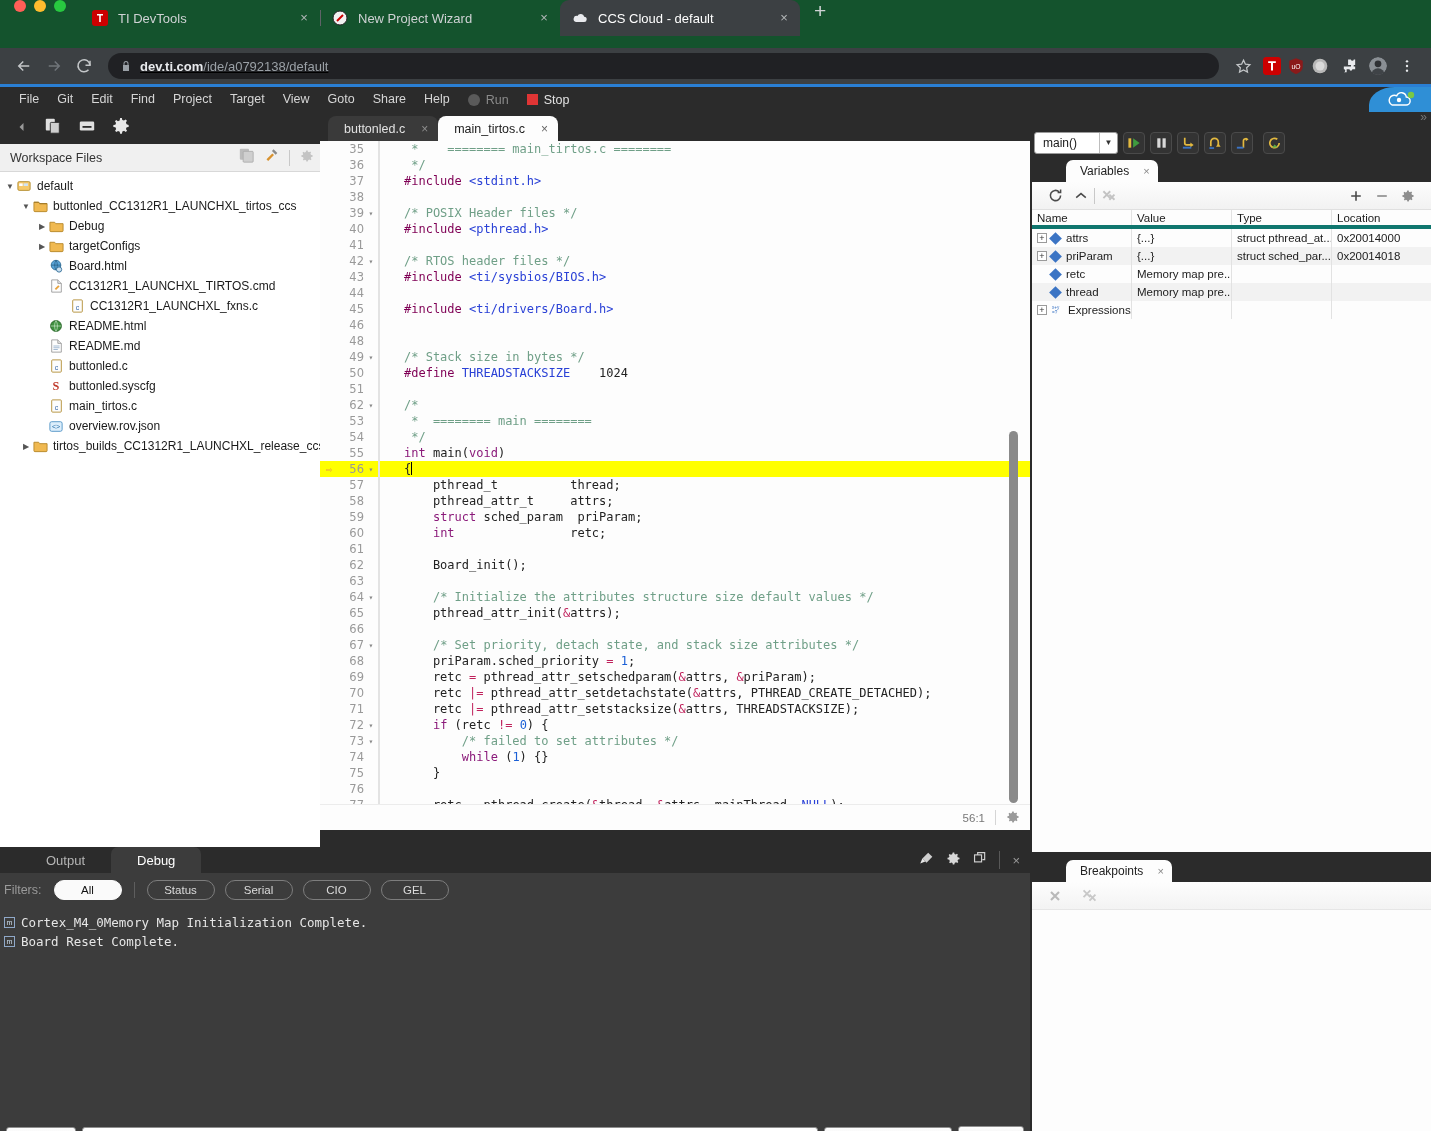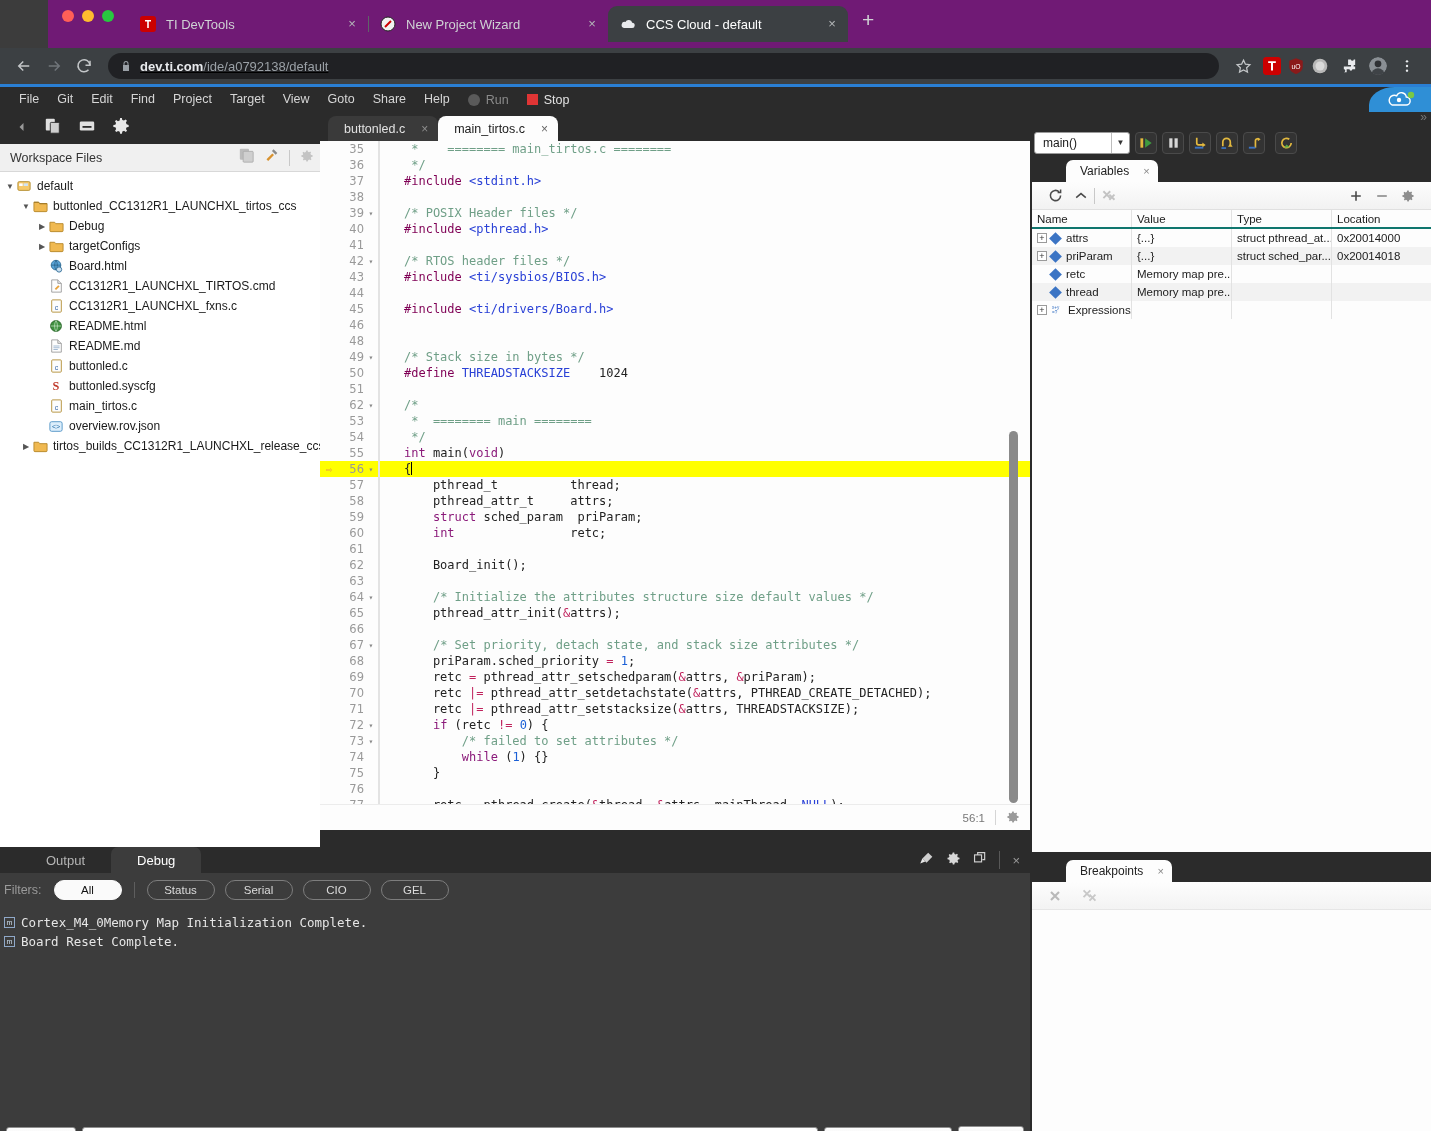--- a/index.html
+++ b/index.html
@@ -4,22 +4,22 @@
 <style>
   * { box-sizing: border-box; margin: 0; padding: 0; }
   html, body {
     width: 1431px; height: 1131px;
     font-family: "Liberation Sans", sans-serif;
     background: #3c3c3c; overflow: hidden;
   }
 
   
   .browser-tabstrip {
-    height: 48px; background: #701a75; position: relative;
-    display: flex; align-items: center; margin-left: 48px;
+    height: 48px; background: #14532d; position: relative;
+    display: flex; align-items: flex-start;
   }
   .traffic { display: flex; gap: 8px; padding: 0 14px 16px 14px; }
   .traffic span { width: 12px; height: 12px; border-radius: 50%; display: block; }
   .tl-red { background: #ff5f57; } .tl-yel { background: #febc2e; } .tl-grn { background: #28c840; }
 
   .btab {
     height: 36px; width: 240px; display: flex; align-items: center;
     padding: 0 8px 0 12px; position: relative; color: #cfd2d4; font-size: 13px;
     border-top-left-radius: 9px; border-top-right-radius: 9px;
   }
@@ -116,21 +116,21 @@
     font-size: 11.5px; color: #777; border-top: 1px solid #ececec;
   }
   .ed-status .sep { width: 1px; height: 15px; background: #d5d5d5; }
 
   
   .right-col { position: absolute; left: 1030px; top: 0; width: 401px; height: 1044px; background: #2b2b2b; }
   .rt-grip { height: 14px; background: #2b2b2b; position: relative; }
   .rt-grip:after { content: "\00BB"; position: absolute; right: 4px; top: -2px; color: #777; font-size: 12px; }
   .dbg-toolbar { height: 34px; display: flex; align-items: center; gap: 5px; padding-left: 4px; }
   .ctx-select {
-    width: 96px; height: 22px; background: #fff; border: 1px solid #9a9a9a; border-radius: 3px;
+    width: 84px; height: 22px; background: #fff; border: 1px solid #9a9a9a; border-radius: 3px;
     display: flex; align-items: center; font-size: 12px; color: #1a1a1a; padding-left: 8px;
   }
   .ctx-select .cs-lbl { flex: 1 1 auto; }
   .ctx-select .cs-arrow { width: 18px; flex: 0 0 18px; border-left: 1px solid #bdbdbd; text-align: center; font-size: 8px; color: #333; line-height: 20px; }
   .dbtn {
     width: 22px; height: 22px; border: 1px solid #4a4a4a; border-radius: 4px; background: #333;
     display: flex; align-items: center; justify-content: center;
   }
 
   .vpanel { position: absolute; left: 2px; top: 48px; width: 399px; height: 692px; }
@@ -144,21 +144,21 @@
   .pbody { background: #fdfdfd; height: 670px; }
   .vtoolbar {
     height: 28px; display: flex; align-items: center; padding: 0 10px;
     border-bottom: 1px solid #e0e0e0;
     background: linear-gradient(#fdfdfd,#f2f2f2);
   }
   .vtool { width: 26px; display: flex; align-items: center; justify-content: center; color: #4a4a4a; }
   .vtool.dim { color: #c3c3c3; }
   .spacer { flex: 1 1 auto; }
   .vtable { width: 100%; font-size: 11.5px; color: #1c1c1c; }
-  .vhead { display: flex; height: 19px; align-items: center; border-bottom: 2px solid #0f766e; background: #fdfdfd; }
+  .vhead { display: flex; height: 19px; align-items: center; border-bottom: 4px solid #0f766e; background: #fdfdfd; }
   .vrow { display: flex; height: 18px; align-items: center; }
   .vrow.alt { background: #f2f2f2; }
   .vc { padding-left: 5px; border-right: 1px solid #e2e2e2; height: 100%; display: flex; align-items: center; overflow: hidden; white-space: nowrap; }
   .vc-name { width: 100px; flex: 0 0 100px; }
   .vc-val  { width: 100px; flex: 0 0 100px; }
   .vc-type { width: 100px; flex: 0 0 100px; }
   .vc-loc  { width: 99px; flex: 0 0 99px; border-right: none; }
   .vexp { width: 10px; height: 10px; border: 1px solid #9a9a9a; margin-right: 4px; flex: 0 0 10px;
           display: flex; align-items: center; justify-content: center; font-size: 9px; line-height: 8px; color: #333; background:#fff; }
   .vexp.blank { border: none; background: transparent; }
@@ -449,21 +449,21 @@
         <span class="ticon">
           <svg width="13" height="14" viewBox="0 0 14 16">
               <path d="M1.5 1h7l4 4v10h-11z" fill="#fdfdfd" stroke="#9a9a9a"></path>
               <path d="M8.5 1v4h4" fill="#e6e6e6" stroke="#9a9a9a"></path>
               <path d="M9 7 5 11l1.5 1.5L10.5 8.5z" fill="#e8a33d"></path>
             </svg>
         </span>
         <span>CC1312R1_LAUNCHXL_TIRTOS.cmd</span>
       </div>
 
-      <div class="tnode" style="padding-left:48px">
+      <div class="tnode" style="padding-left:69px">
         <span class="ticon">
           <svg width="13" height="14" viewBox="0 0 14 16">
               <rect x="1.5" y="1" width="11" height="14" rx="1" fill="#fdfdfd" stroke="#b08a2e"></rect>
               <text x="7" y="12" font-size="8" fill="#3566a8" text-anchor="middle" font-family="Liberation Sans">c</text>
             </svg>
         </span>
         <span>CC1312R1_LAUNCHXL_fxns.c</span>
       </div>
 
       <div class="tnode" style="padding-left:48px">

